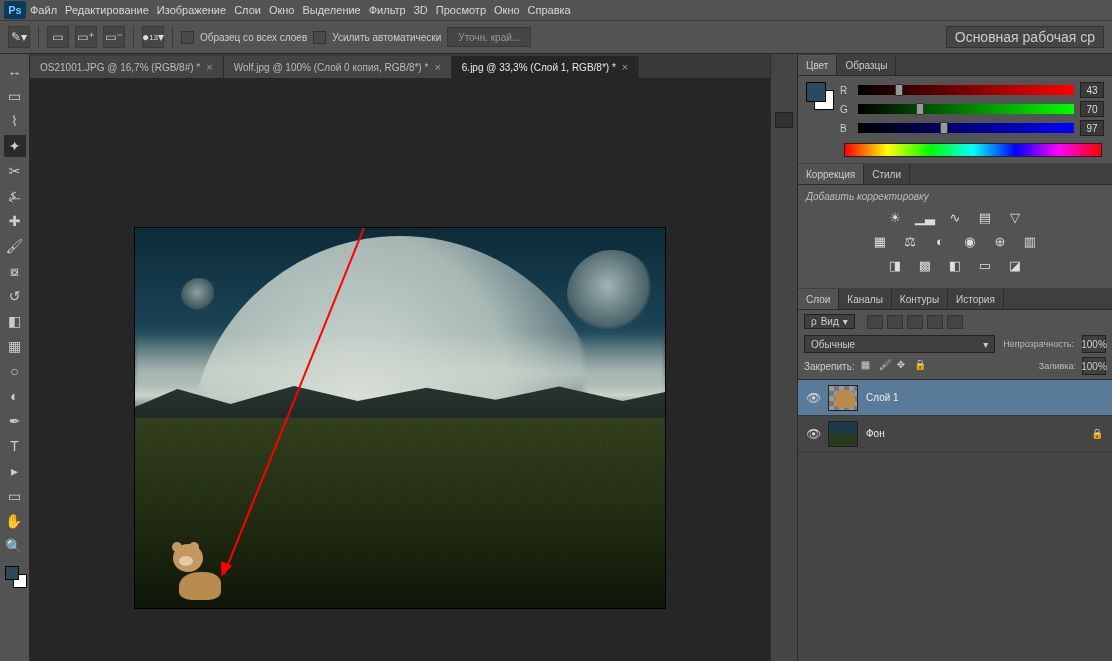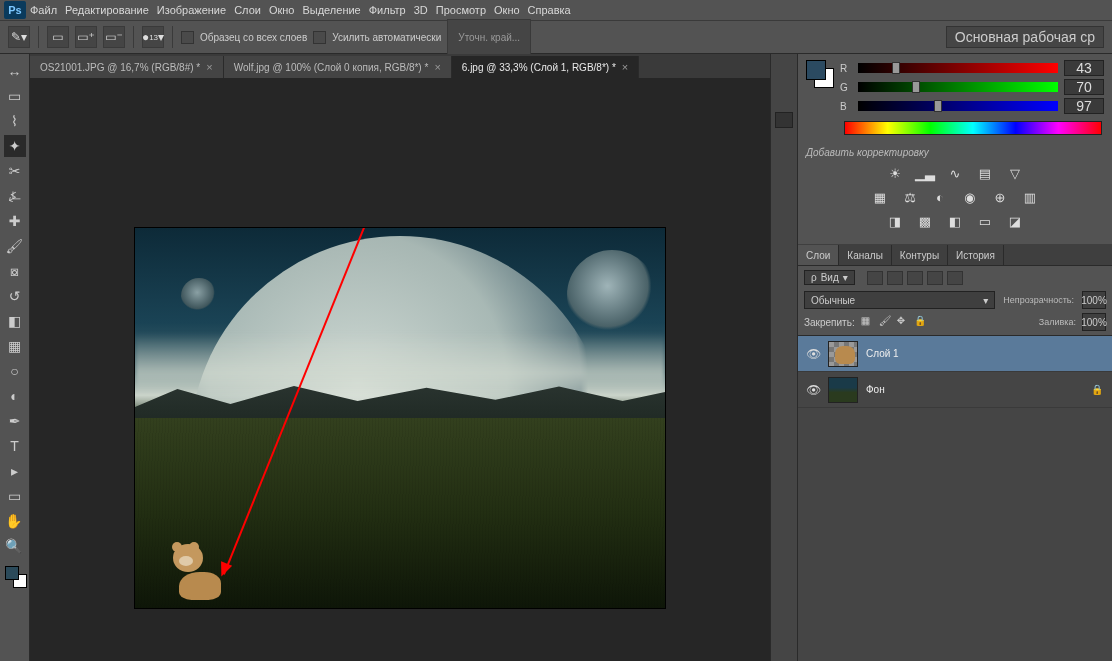--- a/index.html
+++ b/index.html
@@ -9,21 +9,21 @@
 .menubar { height: 20px; background: #535353; display: flex; align-items: center; padding-left: 4px; gap: 0; }
 .ps-logo { width: 22px; height: 18px; background: #0a3a5c; color: #7cc7ff; font-weight: bold; font-size: 11px; display: flex; align-items: center; justify-content: center; border-radius: 2px; }
 .menu-item { color: #d8d8d8; font-size: 11px; padding: 2px 4px; cursor: default; }
 
 
 .optbar { height: 34px; background: #535353; border-top: 1px solid #3a3a3a; border-bottom: 1px solid #2a2a2a; display: flex; align-items: center; padding: 0 8px; gap: 6px; }
 .opt-icon { width: 22px; height: 22px; border: 1px solid #3a3a3a; background: #454545; display: flex; align-items: center; justify-content: center; font-size: 12px; color: #ddd; }
 .opt-sep { width: 1px; height: 22px; background: #3a3a3a; margin: 0 2px; }
 .check { width: 13px; height: 13px; border: 1px solid #333; background: #4a4a4a; }
 .opt-label { font-size: 10px; color: #ccc; }
-.edge-btn { height: 36px; padding: 0 10px; border: 1px solid #393939; background: #454545; font-size: 10px; color: #999; display: flex; align-items: center; }
+.edge-btn { height: 20px; padding: 0 10px; border: 1px solid #393939; background: #454545; font-size: 10px; color: #999; display: flex; align-items: center; }
 .workspace-btn { margin-left: auto; font-size: 14px; color: #ccc; padding: 2px 8px; background: #454545; border: 1px solid #333; }
 
 
 .main { display: flex; height: 607px; }
 
 
 .tools { width: 30px; background: #535353; border-right: 1px solid #2a2a2a; display: flex; flex-direction: column; align-items: center; padding-top: 6px; gap: 3px; }
 .tool { width: 22px; height: 22px; display: flex; align-items: center; justify-content: center; color: #ccc; font-size: 14px; position: relative; }
 .tool.sel { background: #2a2a2a; }
 .fgswatch { width: 20px; height: 18px; position: relative; margin-top: 6px; }
@@ -70,21 +70,21 @@
 
 .color-body { display:flex; gap:8px; }
 .color-swatch { width:26px; height:26px; position:relative; }
 .color-swatch .fg { position:absolute; width:20px; height:20px; background:#2b4a61; border:1px solid #000; }
 .color-swatch .bg { position:absolute; width:20px; height:20px; background:#fff; border:1px solid #000; top:8px; left:8px; }
 .sliders { flex:1; display:flex; flex-direction:column; gap:3px; }
 .srow { display:flex; align-items:center; gap:6px; }
 .srow .lab { width:12px; font-size:10px; color:#ccc; }
 .srow .track { flex:1; height:10px; position:relative; }
 .srow .thumb { position:absolute; top:-1px; width:8px; height:12px; background:#999; border:1px solid #333; }
-.srow .val { width:40px; height:16px; background:#3a3a3a; border:1px solid #222; color:#ddd; font-size:14px; display:flex; align-items:center; justify-content:center; }
+.srow .val { width:24px; height:16px; background:#3a3a3a; border:1px solid #222; color:#ddd; font-size:10px; display:flex; align-items:center; justify-content:center; }
 .spectrum { height:14px; margin:4px 2px 0 4px; background: linear-gradient(90deg, #f00,#ff0,#0f0,#0ff,#00f,#f0f,#f00); border:1px solid #222; }
 
 
 .adj-body { padding:6px 8px 8px; }
 .adj-label { font-size:10px; font-style:italic; color:#bbb; margin-bottom:6px; }
 .adj-row { display:flex; justify-content:center; gap:10px; margin-bottom:6px; }
 .adj-icn { width:20px; height:18px; color:#ddd; display:flex; align-items:center; justify-content:center; font-size:13px; }
 
 
 .layers-panel { flex:1; display:flex; flex-direction:column; }
@@ -213,20 +213,24 @@
     </div>
   </div>
 
   <div class="collapsed">
     <div class="coll-icon"></div>
   </div>
 
   <div class="panels">
 
     <div>
+      <div class="p-tabbar">
+        <div class="p-tab active">Цвет</div>
+        <div class="p-tab">Образцы</div>
+      </div>
       <div class="p-body color-body">
         <div class="color-swatch">
             <div class="bg"></div>
             <div class="fg"></div>
           </div>
         <div class="sliders">
           <div class="srow">
             <span class="lab">R</span>
             <div class="track" style="background:linear-gradient(90deg,#000,#f00)">
                 <div class="thumb" style="left:17%"></div>
@@ -246,20 +250,24 @@
                 <div class="thumb" style="left:38%"></div>
               </div>
             <div class="val">97</div>
           </div>
           <div class="spectrum"></div>
         </div>
       </div>
     </div>
 
     <div>
+      <div class="p-tabbar">
+        <div class="p-tab active">Коррекция</div>
+        <div class="p-tab">Стили</div>
+      </div>
       <div class="adj-body">
         <div class="adj-label">Добавить корректировку</div>
         <div class="adj-row">
           <div class="adj-icn">☀</div>
           <div class="adj-icn">▁▃</div>
           <div class="adj-icn">∿</div>
           <div class="adj-icn">▤</div>
           <div class="adj-icn">▽</div>
         </div>
         <div class="adj-row">

